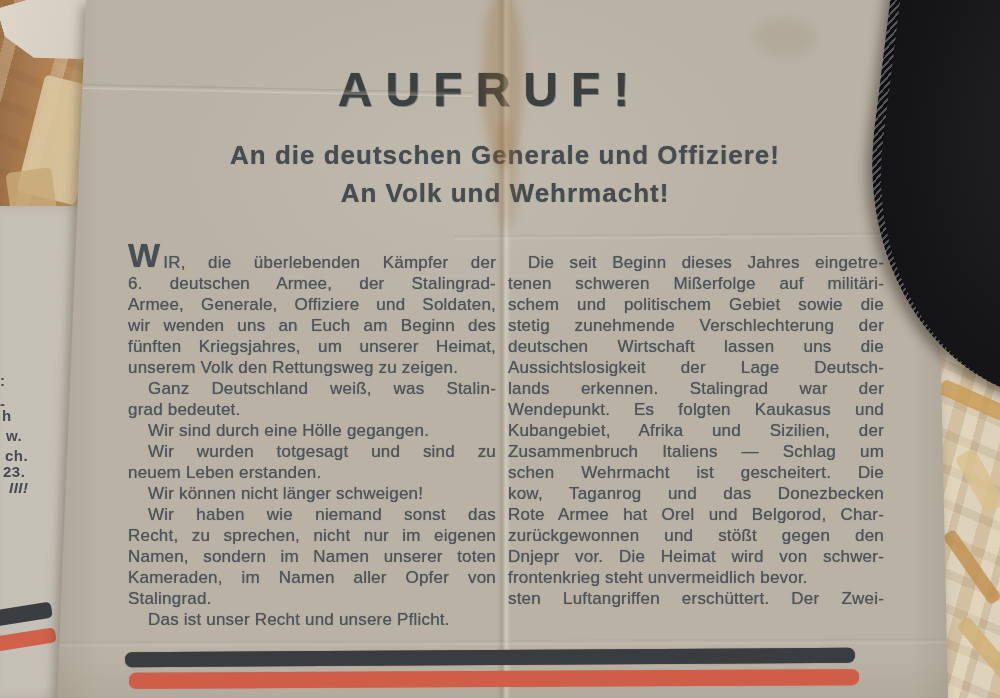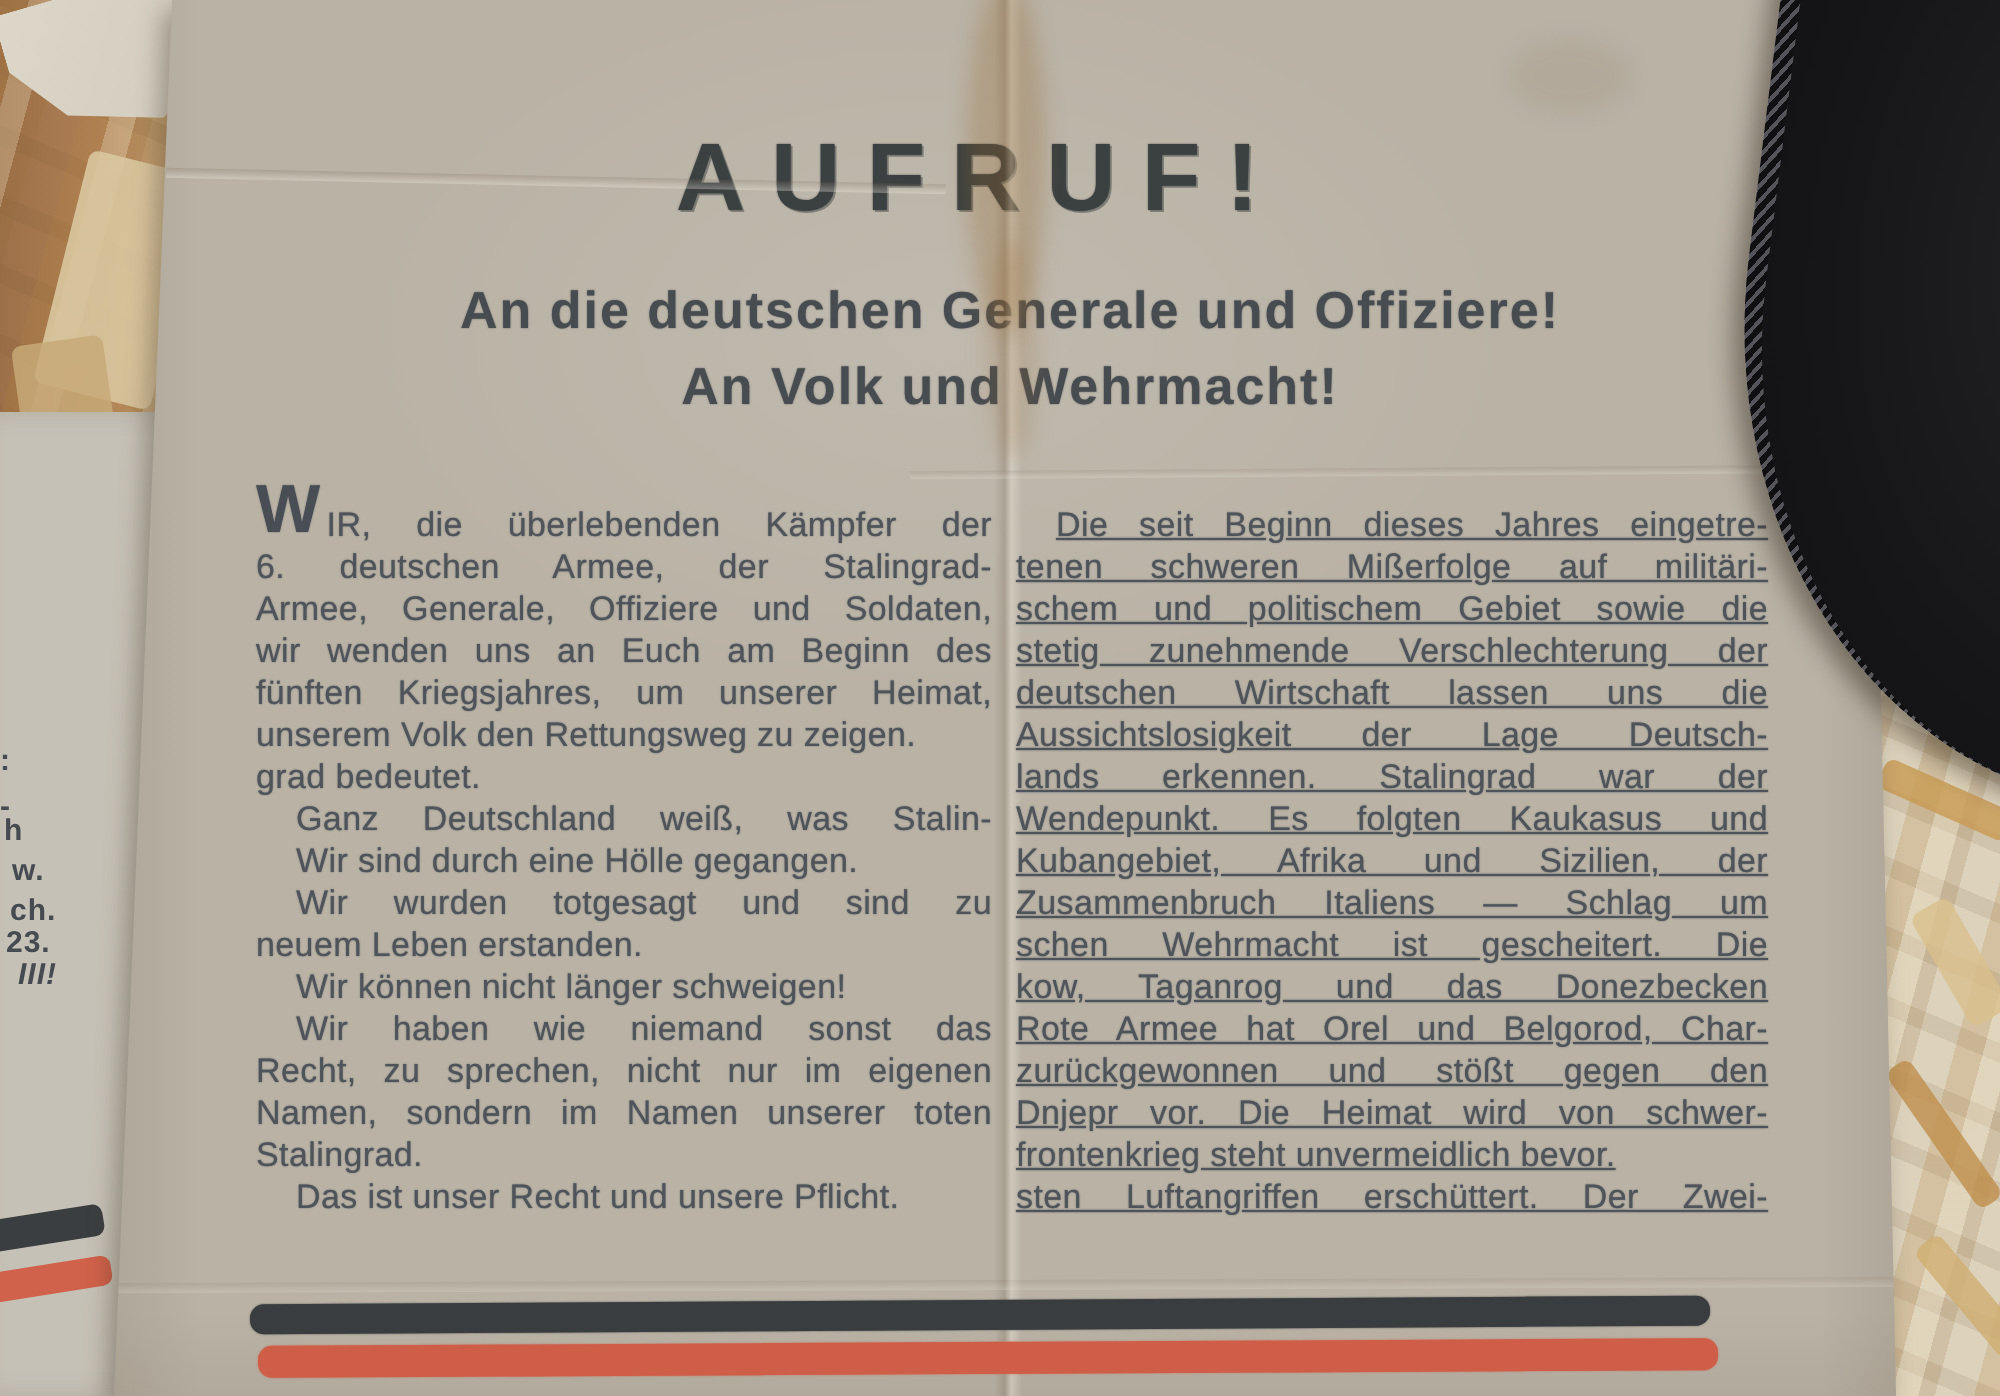--- a/index.html
+++ b/index.html
@@ -56,21 +56,21 @@
   .crease{position:absolute;background:linear-gradient(180deg,rgba(100,85,65,.18),rgba(240,235,224,.35));}
   .c1{left:28px;top:88px;width:390px;height:5px;transform:rotate(1.2deg);}
   .c2{left:400px;top:234px;width:470px;height:4px;transform:rotate(-.4deg);opacity:.7;}
   .c3{left:0;top:640px;width:900px;height:5px;transform:rotate(-.2deg);opacity:.55;}
   
   .title{margin:66px 30px 0 0;text-align:center;font-size:48px;line-height:48px;font-weight:900;letter-spacing:13px;color:#3b4041;text-shadow:1px 1px 0 rgba(60,66,66,.45), 0 0 1px rgba(59,64,65,.8);}
   .subtitle{margin-top:22px;text-align:center;font-size:26px;line-height:38px;font-weight:bold;letter-spacing:1px;color:#474c50;text-shadow:0 0 1px rgba(71,76,80,.7);}
   .columns{position:absolute;left:73px;top:252px;display:flex;gap:12px;}
   .col{color:#4e545a;font-size:17px;line-height:21px;letter-spacing:.2px;text-shadow:0 0 .8px rgba(78,84,90,.85);}
   .col-left{width:368px;}
-  .col-right{width:376px;text-decoration:underline;}
+  .col-right{width:376px;}
   .para{margin:0;}
   .tline{text-align:justify;text-align-last:justify;-moz-text-align-last:justify;}
   .tline.last{text-align-last:left;-moz-text-align-last:left;}
   .tline.indent{text-indent:20px;}
   .dropcap{float:left;font-size:34px;line-height:21px;height:21px;margin:-7px 3px 0 0;font-weight:700;color:#484e54;}
   .stripe{position:absolute;border-radius:7px;}
   .stripe-black{left:70px;top:650px;width:730px;height:15px;background:#3a3d3f;transform:rotate(-.35deg);box-shadow:0 0 1px rgba(58,61,63,.8);}
   .stripe-red{left:74px;top:671px;width:730px;height:16px;background:#cf5e48;transform:rotate(-.3deg);box-shadow:0 0 1px rgba(207,94,72,.8);}
   
   .case{position:absolute;left:900px;top:-80px;width:260px;height:460px;transform:rotate(7deg);transform-origin:top left;border-radius:0 0 0 210px / 0 0 0 250px;overflow:hidden;background:repeating-linear-gradient(-55deg,#54545a 0 2px,#101013 2px 5px);box-shadow:-5px 6px 12px rgba(40,30,20,.45);}
@@ -126,37 +126,38 @@
         <div class="col col-left">
             <div class="para">
               <div class="tline"><span class="dropcap">W</span>IR, die überlebenden Kämpfer der</div>
               <div class="tline">6. deutschen Armee, der Stalingrad-</div>
               <div class="tline">Armee, Generale, Offiziere und Soldaten,</div>
               <div class="tline">wir wenden uns an Euch am Beginn des</div>
               <div class="tline">fünften Kriegsjahres, um unserer Heimat,</div>
               <div class="tline last">unserem Volk den Rettungsweg zu zeigen.</div>
             </div>
             <div class="para">
+              <div class="tline indent">Ganz Deutschland weiß, was Stalin-</div>
               <div class="tline last">grad bedeutet.</div>
-              <div class="tline indent">Ganz Deutschland weiß, was Stalin-</div>
             </div>
             <div class="para">
               <div class="tline last indent">Wir sind durch eine Hölle gegangen.</div>
             </div>
             <div class="para">
               <div class="tline indent">Wir wurden totgesagt und sind zu</div>
               <div class="tline last">neuem Leben erstanden.</div>
             </div>
             <div class="para">
               <div class="tline last indent">Wir können nicht länger schweigen!</div>
             </div>
             <div class="para">
               <div class="tline indent">Wir haben wie niemand sonst das</div>
               <div class="tline">Recht, zu sprechen, nicht nur im eigenen</div>
               <div class="tline">Namen, sondern im Namen unserer toten</div>
+              <div class="tline">Kameraden, im Namen aller Opfer von</div>
               <div class="tline last">Stalingrad.</div>
             </div>
             <div class="para">
               <div class="tline last indent">Das ist unser Recht und unsere Pflicht.</div>
             </div>
           </div>
         <div class="col col-right">
             <div class="para">
               <div class="tline indent">Die seit Beginn dieses Jahres eingetre-</div>
               <div class="tline">tenen schweren Mißerfolge auf militäri-</div>

